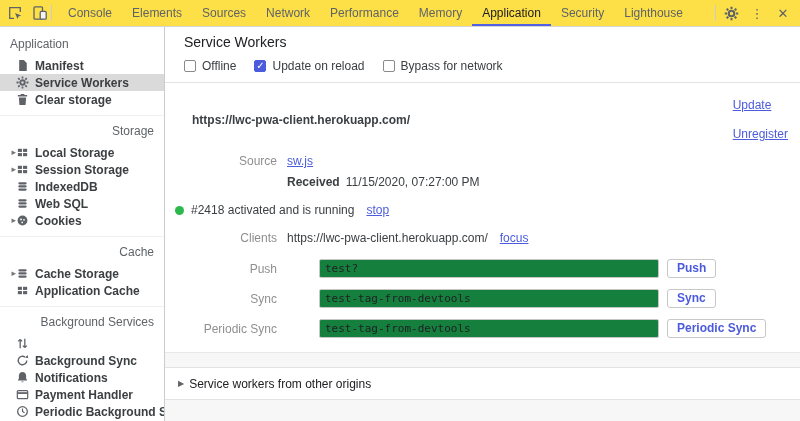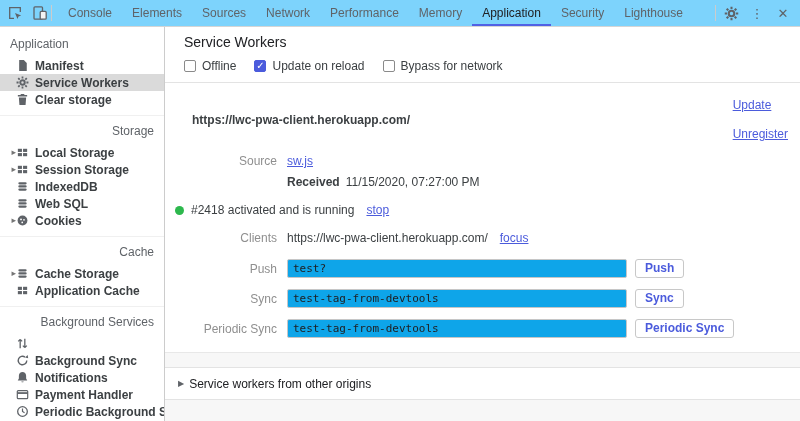--- a/index.html
+++ b/index.html
@@ -6,21 +6,21 @@
   html,body { width: 800px; height: 421px; overflow: hidden; }
   body {
     font-family: "Liberation Sans", "DejaVu Sans", sans-serif;
     font-size: 12px; color: #3c4043; background: #fff;
     -webkit-font-smoothing: antialiased;
   }
   :root { --accent:#4b5bdc; --border:#d5d5d5; --muted:#5f6368; }
 
   
   .tabbar {
-    height: 27px; background: #7dd3fc; border-bottom: 1px solid var(--border);
+    height: 27px; background: #fde047; border-bottom: 1px solid var(--border);
     display: flex; align-items: stretch;
   }
   .tool-icons { display: flex; align-items: center; padding: 0 3px 0 7px; gap: 9px; }
   .tool-icons svg { display:block; color:#5f6368; }
   .vsep { width: 1px; height: 16px; background: #ccc; align-self: center; }
   .tabs { display: flex; align-items: stretch; margin-left: 6px; }
   .tab {
     display: flex; align-items: center; padding: 0 10px; color: var(--muted);
     border-bottom: 2px solid transparent; padding-top: 2px; cursor: default;
   }
@@ -72,21 +72,21 @@
   .drow-label { width: 112px; flex: 0 0 112px; text-align: right; color: #8f8f8f; }
   .drow-val { margin-left: 10px; display: flex; align-items: center; }
   .drow.tight { margin-bottom: 7px; }
   .bold { font-weight: bold; color: #3c4043; margin-right: 6px; }
   .dot { width: 9px; height: 9px; border-radius: 50%; background: #2db84d; margin-right: 7px; }
   .ml { margin-left: 12px; }
 
   .sw-input {
     width: 340px; height: 19px; border: 1px solid #c6c6c6; border-radius: 2px;
     font-family: "DejaVu Sans Mono", "Liberation Mono", monospace; font-size: 11px;
-    color: #202124; padding: 1px 5px; background: #0ea5e9; outline: none;
+    color: #202124; padding: 1px 5px; background: #15803d; outline: none; margin-left: 32px;
   }
   .sw-btn {
     margin-left: 8px; padding: 2px 9px; height: 19px; background: #fff;
     border: 1px solid #c8c8c8; border-radius: 3px; color: var(--accent);
     font-family: inherit; font-size: 12px; font-weight: bold; cursor: pointer; line-height: 1.1;
   }
   .irow { margin-bottom: 11px; }
 
   .gray-strip { height: 14px; background: #f7f7f7; }
   .other-origins {

